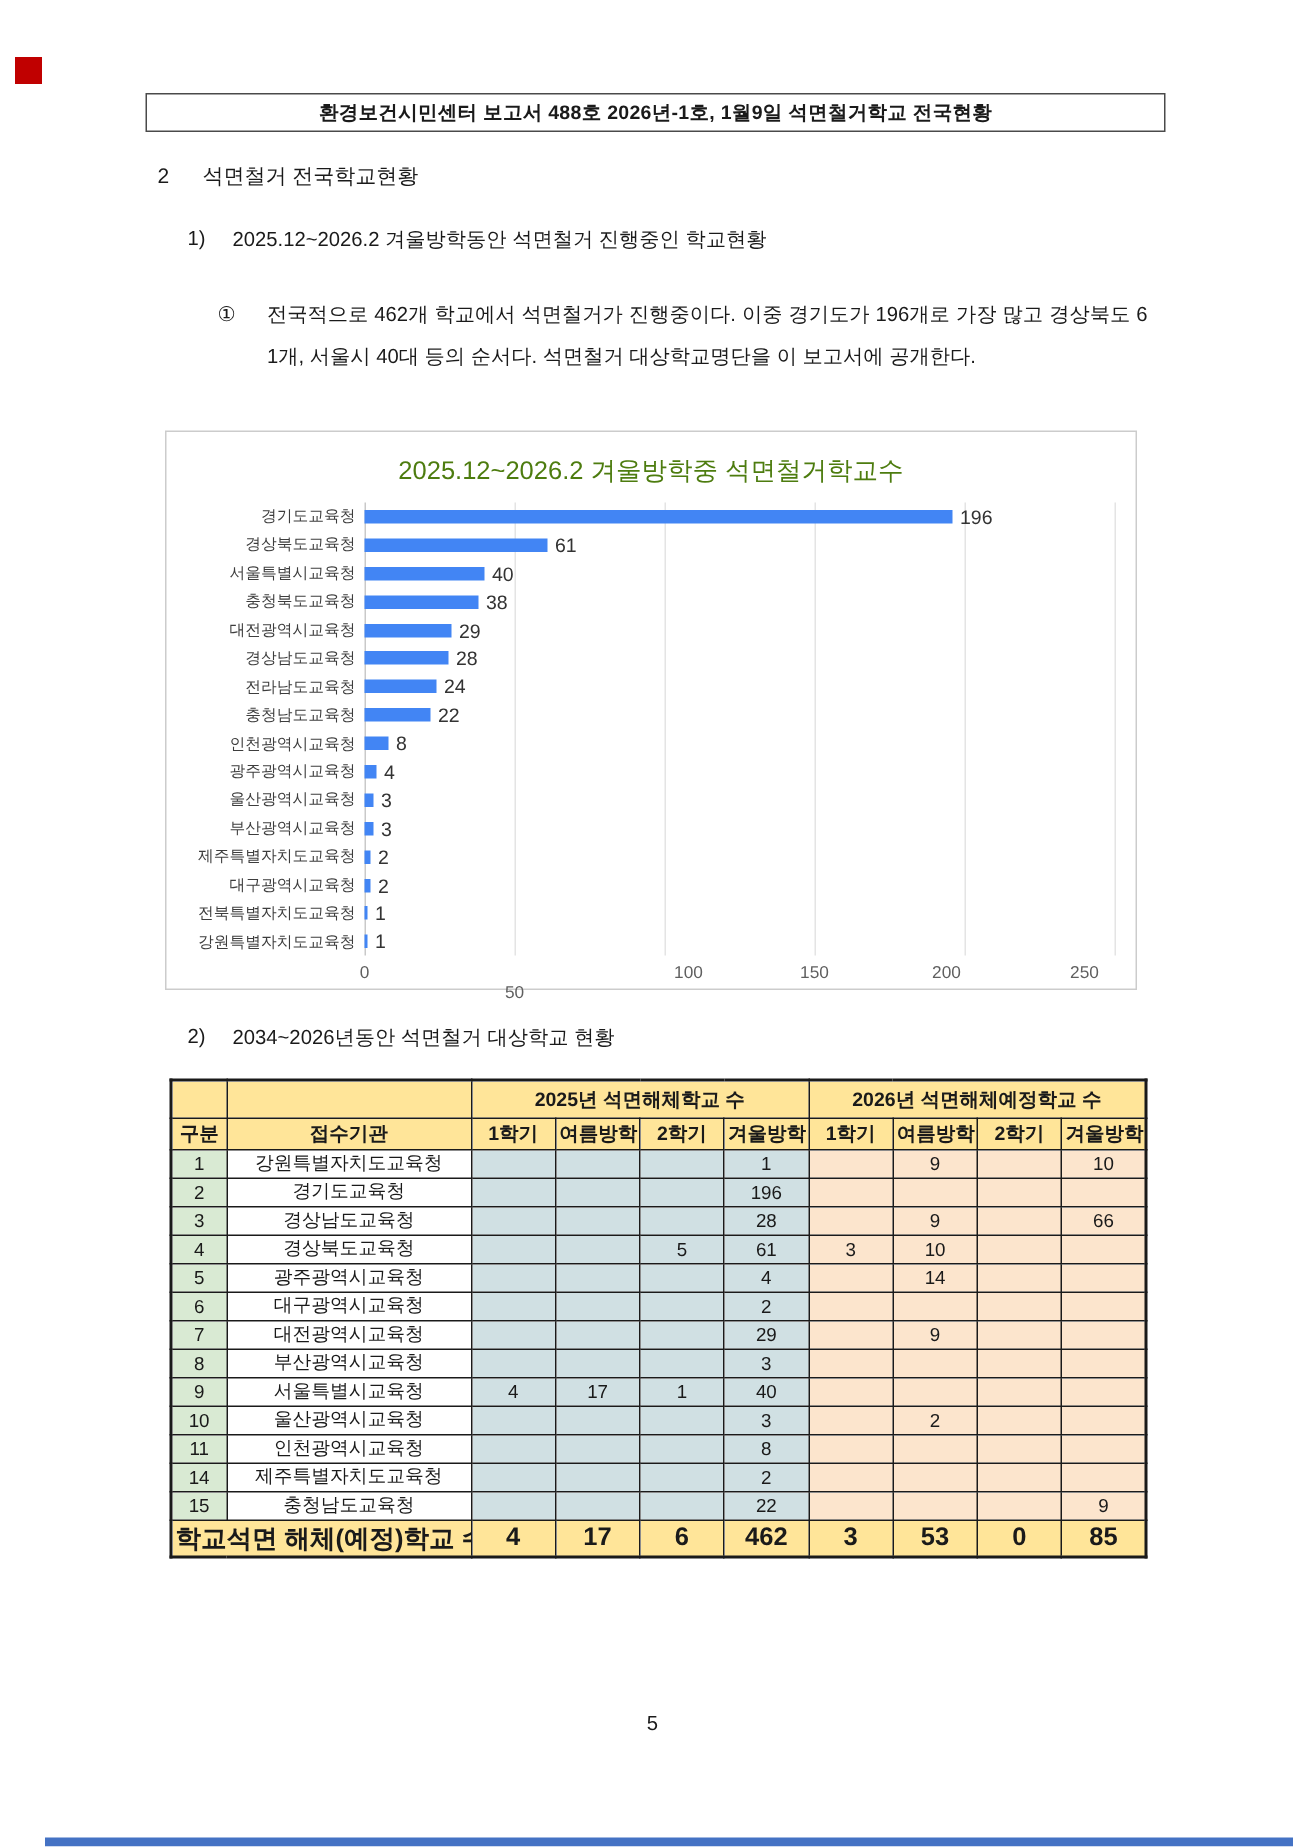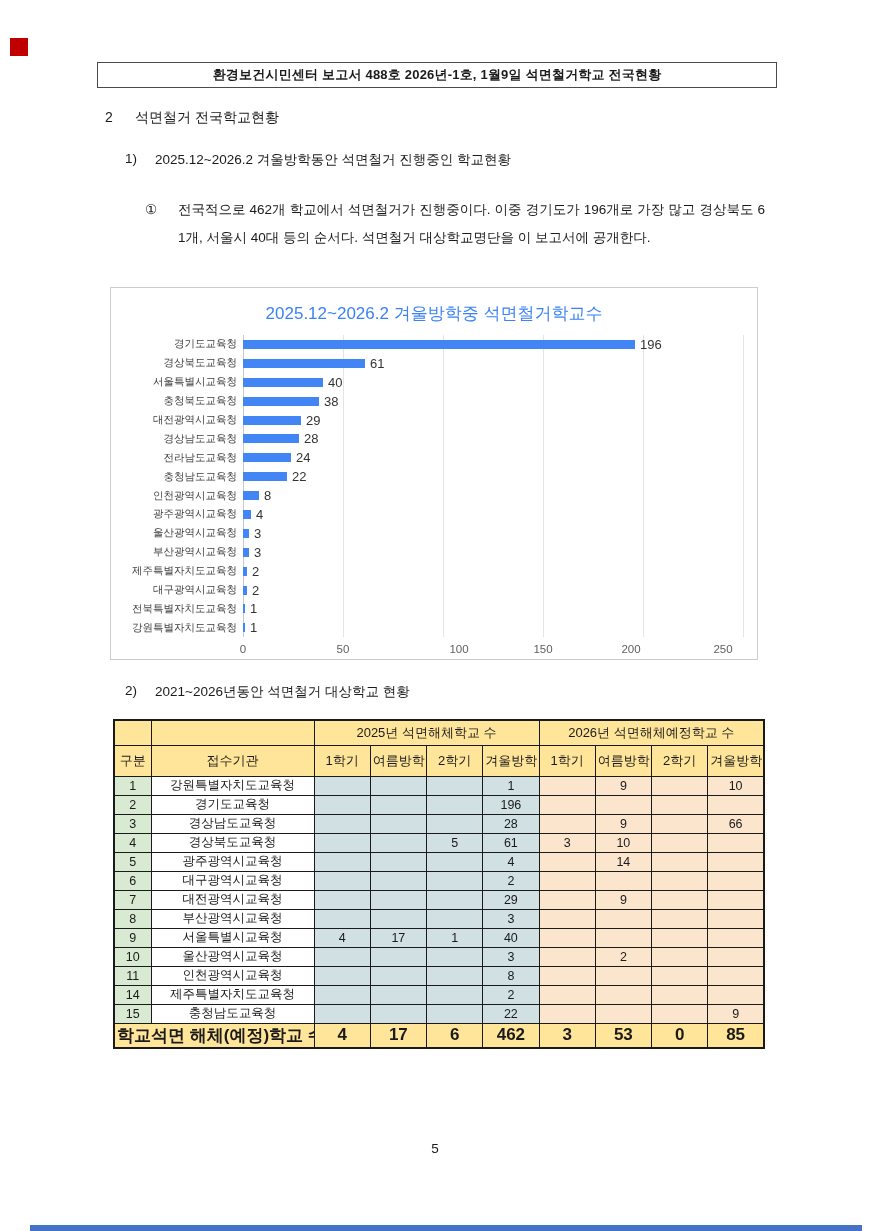--- a/index.html
+++ b/index.html
@@ -37,22 +37,22 @@
   .chart-xaxis { position:absolute; left:132px; top:355px; width:500px; height:16px; }
   .xtick { position:absolute; transform:translateX(-50%); font-size:11.5px; color:#5f5f5f; }
 
   
   .table-wrap { position:absolute; left:113px; top:719px; }
   table.summary { border-collapse:collapse; table-layout:fixed; width:652px; font-size:12.5px; border:2px solid #1a1a1a; }
   table.summary th, table.summary td {
     border:1px solid #1a1a1a; padding:0 2px; text-align:center;
     overflow:hidden; white-space:nowrap;
   }
-  table.summary th { font-weight:normal; font-size:13px; }
-  tr.h1 { height:25px; } tr.h2 { height:31px;margin-top:39px; }
+  table.summary th { font-weight:bold; font-size:13px; }
+  tr.h1 { height:25px; } tr.h2 { height:21px;margin-top:39px; }
   tr.data-row { height:19px; } tr.total { height:20px; }
   .c-yellow { background:#ffe599; }
   .c-green  { background:#d9ead3; }
   .c-blue   { background:#d0e0e3; }
   .c-peach  { background:#fce5cd; }
   td.org { text-align:left; padding-left:5px; }
   tr.total td { font-weight:bold; font-size:17px; }
   td.total-label { text-align:left; padding-left:4px; }
 
   .page-num { position:absolute; left:0; right:0; top:1141px; text-align:center; font-size:13.5px; }
@@ -76,21 +76,21 @@
   <span class="num">1)</span>
   <span>2025.12~2026.2 겨울방학동안 석면철거 진행중인 학교현황</span>
 </div>
 
 <div class="para">
   <span class="para-marker">①</span>
   <span class="para-text">전국적으로 462개 학교에서 석면철거가 진행중이다. 이중 경기도가 196개로 가장 많고 경상북도 61개, 서울시 40대 등의 순서다. 석면철거 대상학교명단을 이 보고서에 공개한다.</span>
 </div>
 
 <div class="chart">
-  <div class="chart-title" style="color: #3b82f6;">2025.12~2026.2 겨울방학중 석면철거학교수</div>
+  <div class="chart-title" style="color: #4d7c0f;">2025.12~2026.2 겨울방학중 석면철거학교수</div>
   <div class="chart-grid">
       <div class="gridline zero" style="left: 0px;"></div>
       <div class="gridline" style="left: 100px;"></div>
       <div class="gridline" style="left: 200px;"></div>
       <div class="gridline" style="left: 300px;"></div>
       <div class="gridline" style="left: 400px;"></div>
       <div class="gridline" style="left: 500px;"></div>
     </div>
   <div class="chart-rows">
       <div class="chart-row">
@@ -201,31 +201,31 @@
       <div class="chart-row">
         <span class="chart-label">강원특별자치도교육청</span>
         <div class="chart-track">
           <div class="bar" style="width: 2px; background: rgb(66, 133, 244);"></div>
           <span class="bar-value">1</span>
         </div>
       </div>
     </div>
   <div class="chart-xaxis">
       <span class="xtick" style="left: 0px;">0</span>
-      <span class="xtick" style="left: 100px;">50</span>
+      <span class="xtick" style="left: 100px; margin-top: 13px;">50</span>
       <span class="xtick" style="left: 216px;">100</span>
       <span class="xtick" style="left: 300px;">150</span>
       <span class="xtick" style="left: 388px;">200</span>
       <span class="xtick" style="left: 480px;">250</span>
     </div>
 </div>
 
 <div class="sub-heading second">
   <span class="num">2)</span>
-  <span>2021~2026년동안 석면철거 대상학교 현황</span>
+  <span>2034~2026년동안 석면철거 대상학교 현황</span>
 </div>
 
 <div class="table-wrap">
   <table class="summary">
     <colgroup>
         <col style="width:37px">
         <col style="width:163px">
       </colgroup>
     <tbody>
       <tr class="h1">

